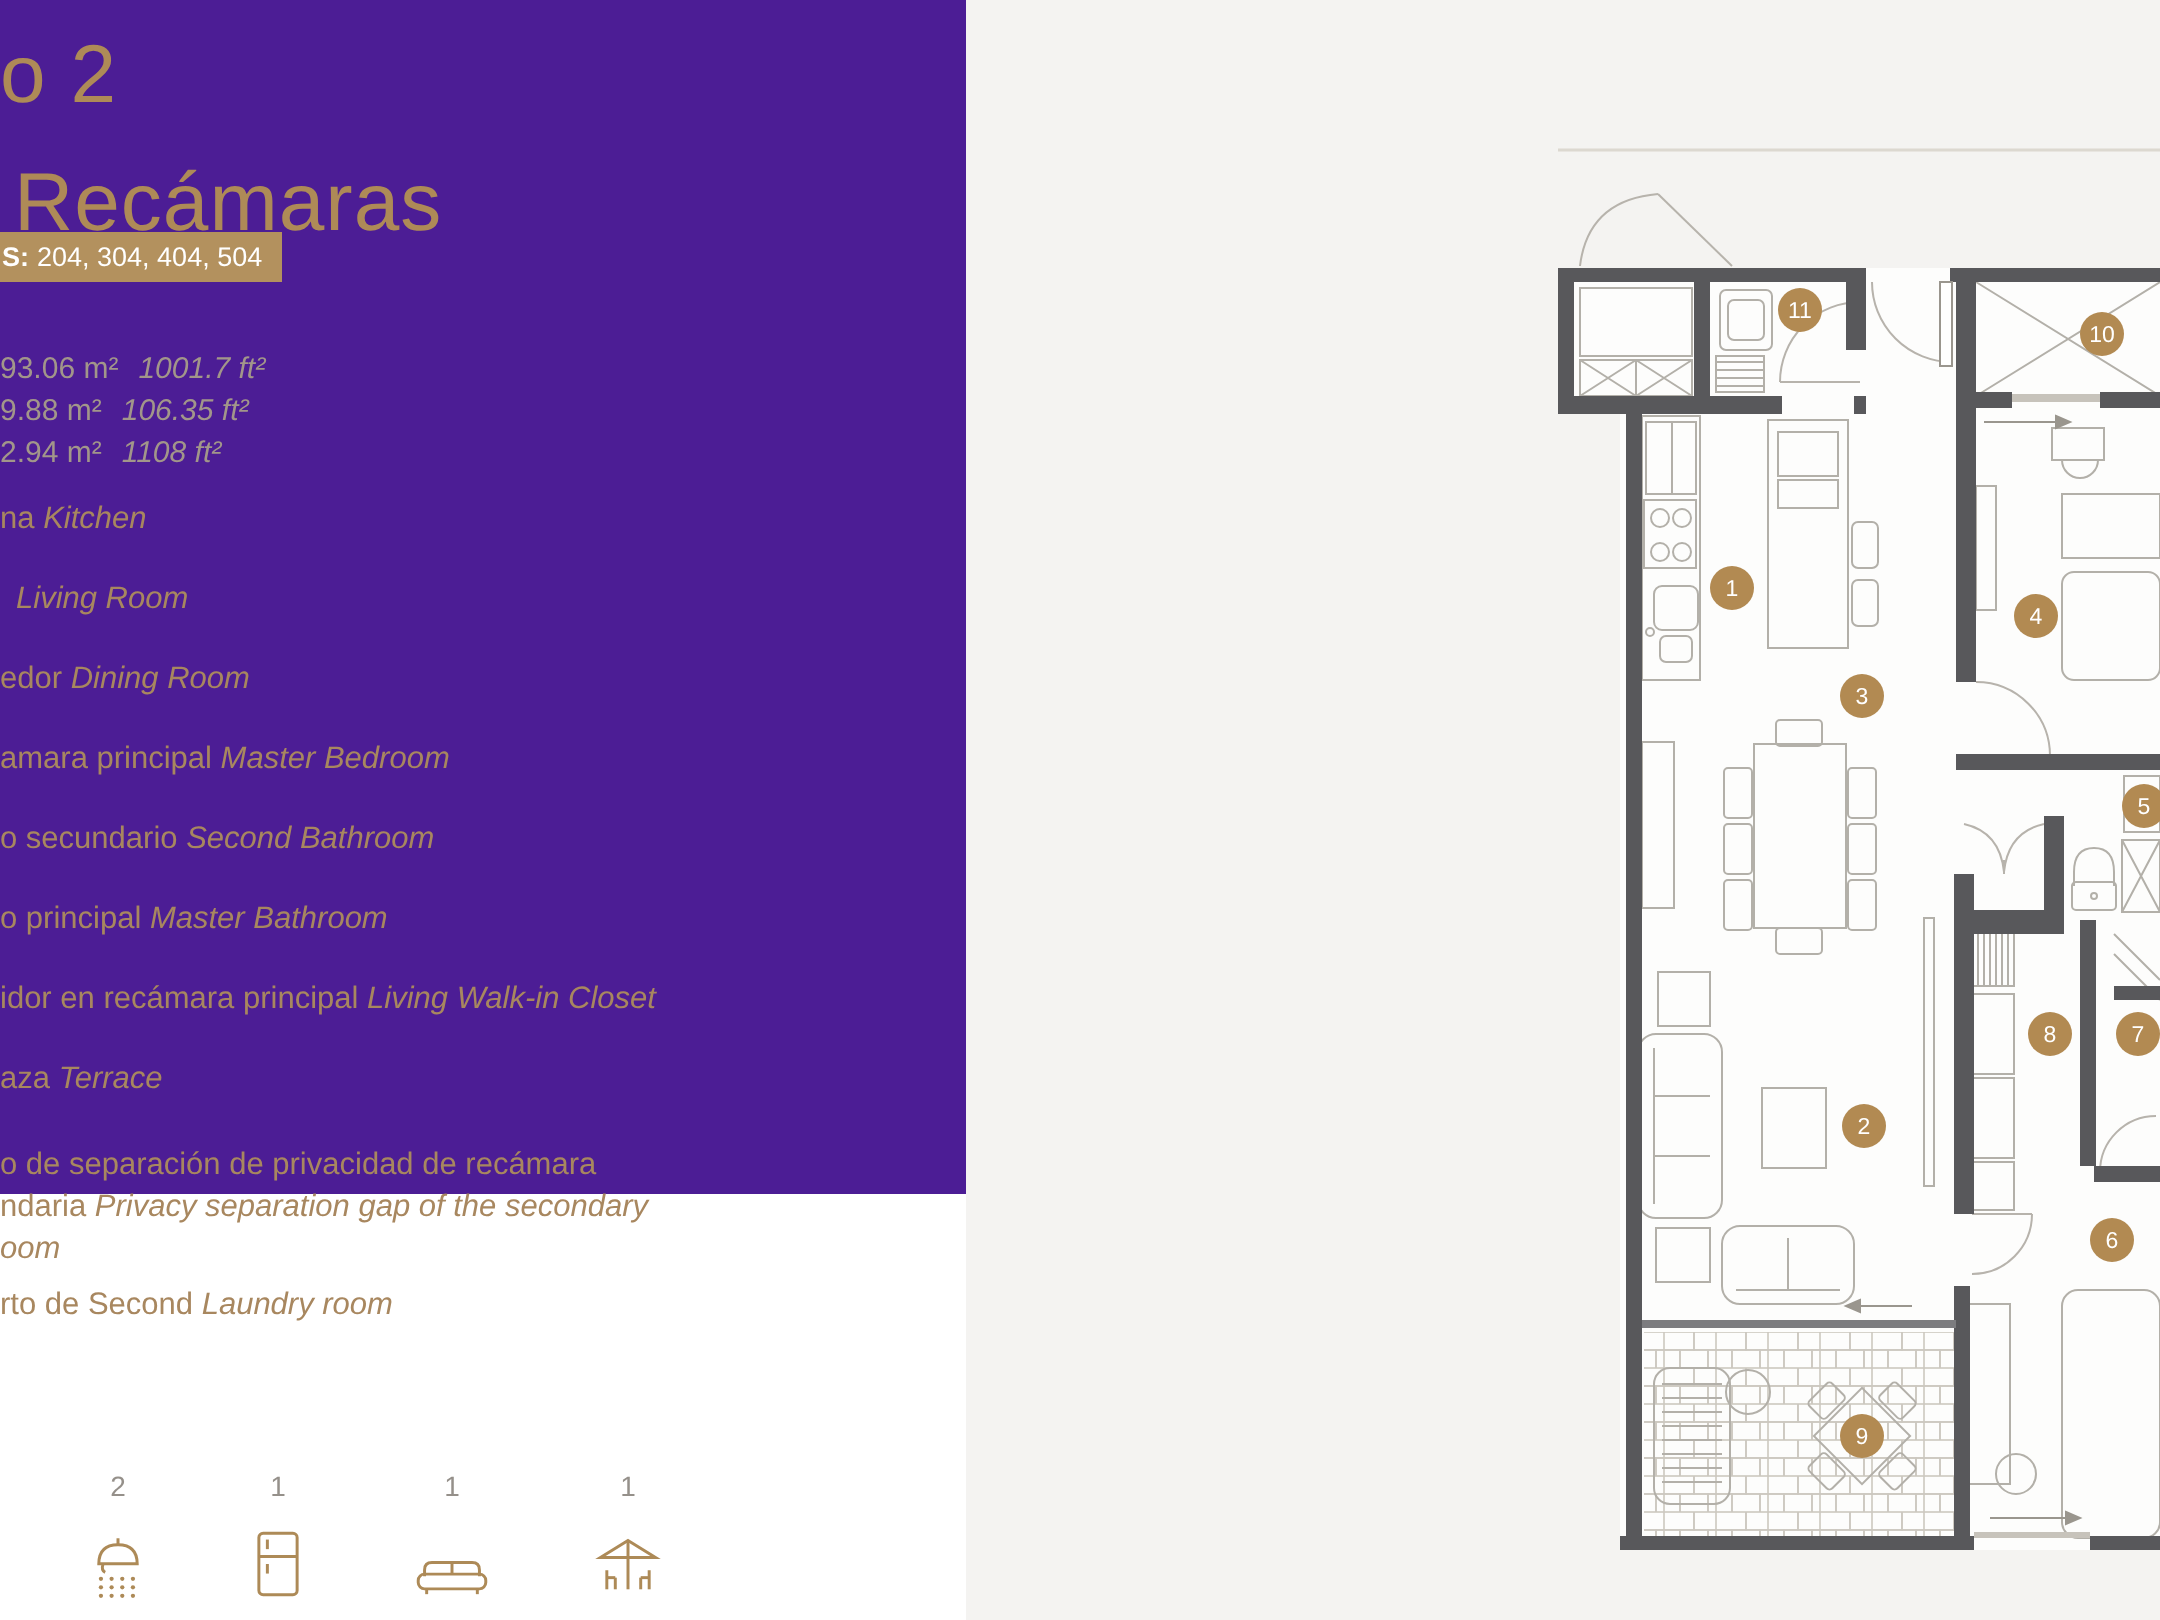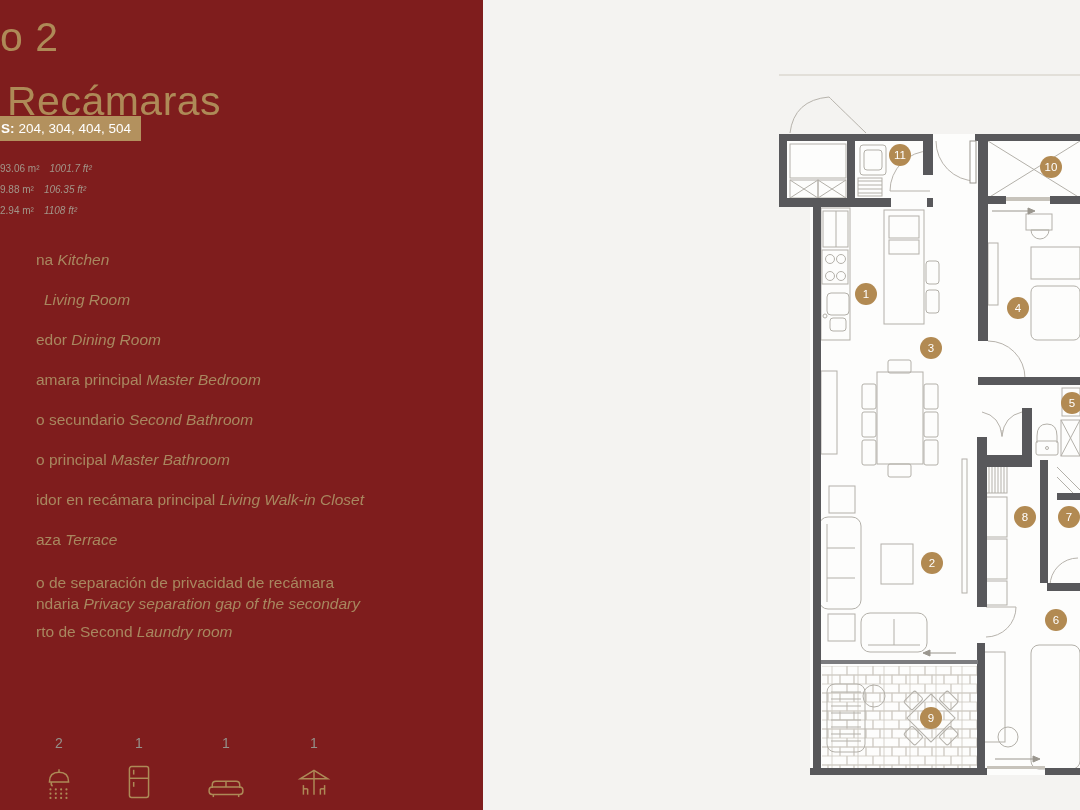--- a/index.html
+++ b/index.html
@@ -1,35 +1,35 @@
 <!DOCTYPE html>
 <html><head>
 <meta charset="utf-8">
 <style>
   html,body{margin:0;padding:0;background:#fff;}
   #stage{position:relative;width:1080px;height:810px;overflow:hidden;
          font-family:"Liberation Sans", sans-serif;background:#fff;}
-  #left-panel{position:absolute;left:0;top:0;width:483px;height:810px;background:#7f1d1d;}
+  #left-panel{position:absolute;left:0;top:0;width:483px;height:597px;background:#4c1d95;}
   #right-panel{position:absolute;left:483px;top:0;width:597px;height:810px;background:#f4f3f1;}
   #plan-svg{position:absolute;left:0;top:0;width:1080px;height:810px;}
 
   .title-line{position:absolute;color:#ae8a57;font-size:41px;font-weight:400;letter-spacing:.5px;white-space:nowrap;}
   #title1{top:14px;left:0;}
   #title2{top:78px;left:7px;}
 
   #badge{position:absolute;top:116px;left:0;height:25px;background:#b3915e;color:#fff;
          font-size:13.5px;line-height:25px;padding:0 10px 0 1px;white-space:nowrap;}
   #badge b{font-weight:bold;margin-right:4px;}
 
-  #areas{position:absolute;top:158px;left:0;color:#a2968a;font-size:10px;}
+  #areas{position:absolute;top:174px;left:0;color:#a2968a;font-size:15px;}
   .area{height:21px;line-height:21px;white-space:nowrap;}
   .area .ft{font-style:italic;margin-left:10px;}
 
   #room-list{position:absolute;top:252px;left:0;width:460px;color:#a8875f;font-size:15.5px;}
-  .room{margin-bottom:24px;margin-left:36px;}
+  .room{margin-bottom:24px;}
   .room .rline{height:16px;line-height:16px;white-space:normal;}
   .room.multi .rline{height:21px;line-height:21px;}
   .room.multi{margin-bottom:10px;}
   .room .en{font-style:italic;}
 
   #amenities{position:absolute;top:735px;left:0;width:483px;height:70px;}
   .amenity{position:absolute;top:0;width:60px;height:64px;display:flex;flex-direction:column;
            align-items:center;justify-content:space-between;}
   .amenity .count{color:#95908a;font-size:14px;height:16px;line-height:16px;}
   .amenity svg{display:block;}
@@ -80,20 +80,21 @@
         </div>
         <div class="room">
           <div class="rline"><span class="es">idor en recámara principal</span> <span class="en">Living Walk-in Closet</span></div>
         </div>
         <div class="room">
           <div class="rline"><span class="es">aza</span> <span class="en">Terrace</span></div>
         </div>
         <div class="room multi">
           <div class="rline"><span class="es">o de separación de privacidad de recámara</span> </div>
           <div class="rline"><span class="es">ndaria</span> <span class="en">Privacy separation gap of the secondary</span></div>
+          <div class="rline"><span class="en">oom</span></div>
         </div>
         <div class="room">
           <div class="rline"><span class="es">rto de Second</span> <span class="en">Laundry room</span></div>
         </div>
       </div>
 
     <div id="amenities">
       <div class="amenity" style="left:29px">
         <div class="count">2</div>
         <span>

